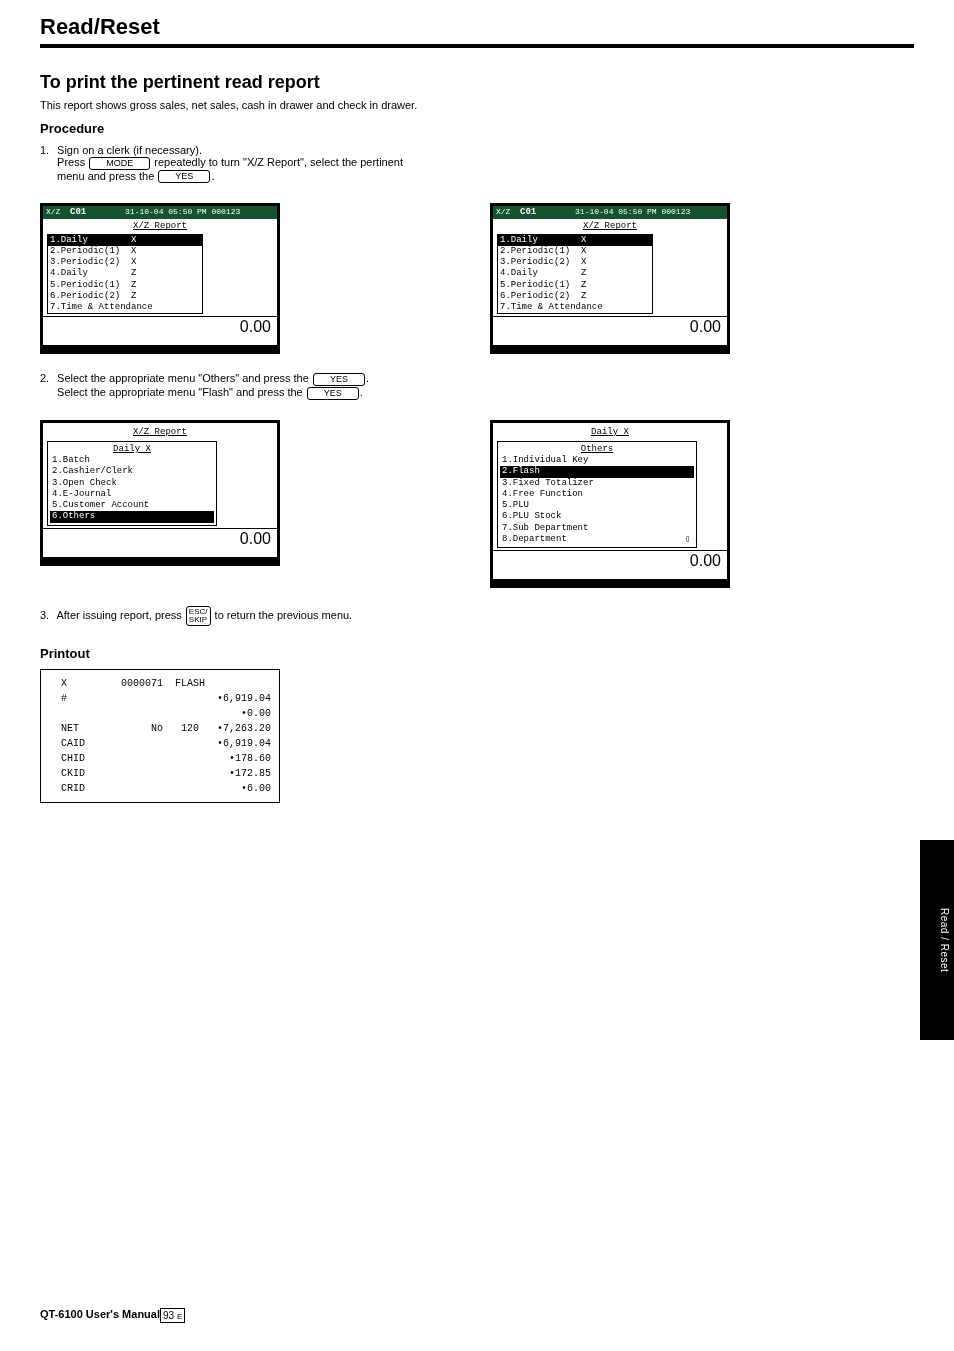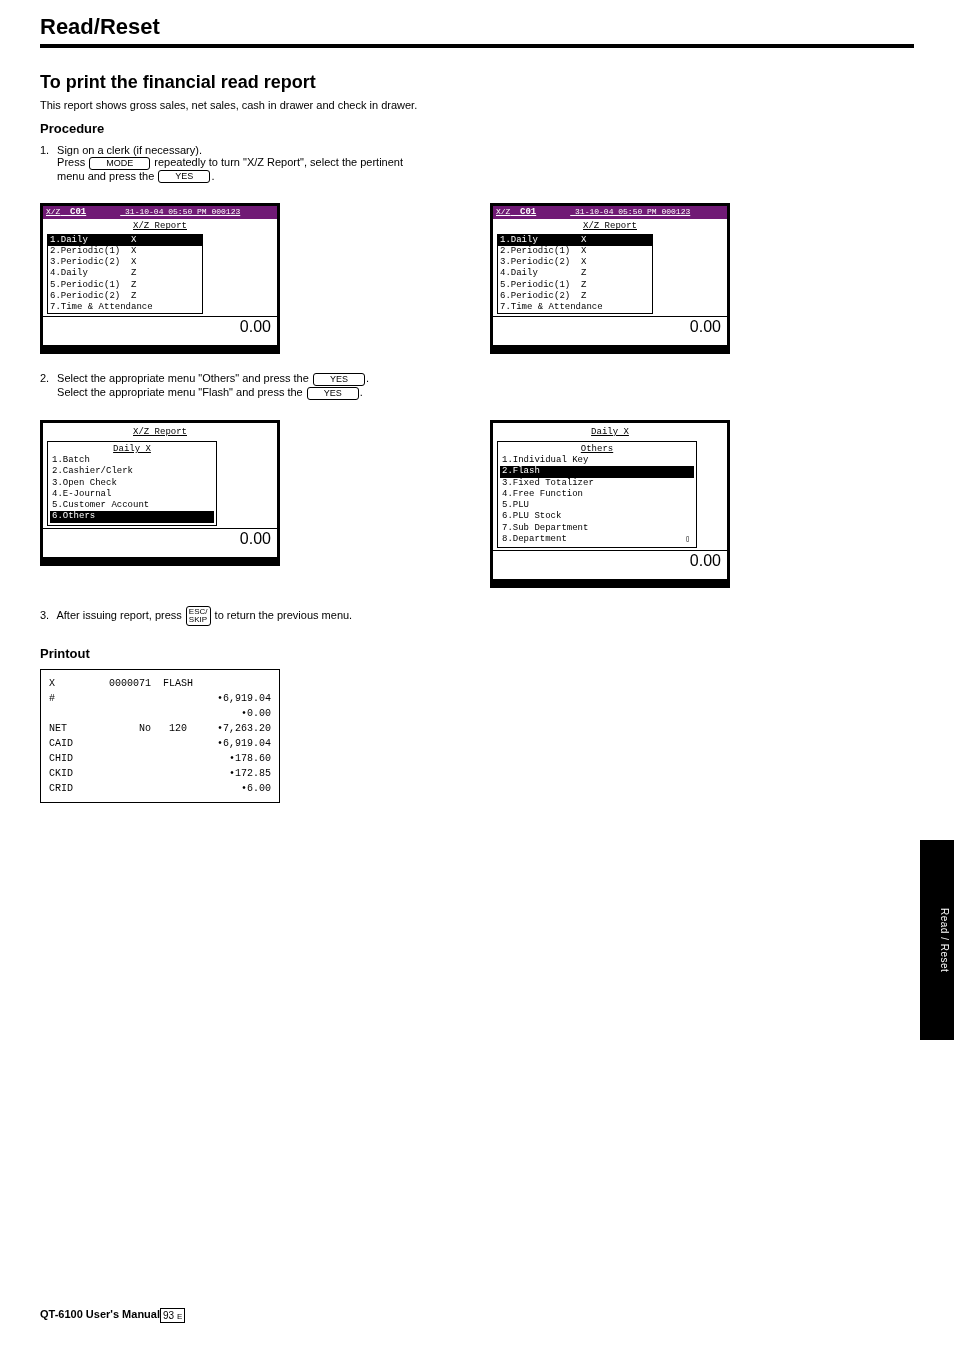--- a/index.html
+++ b/index.html
@@ -45,21 +45,21 @@
   .col { flex: 0 0 auto; }
 
   .lcd {
     width: 240px;
     border: 3px solid #000;
     background: #fff;
     font-family: "Courier New", monospace;
     font-size: 9px;
     line-height: 1.25;
   }
-  .lcd-head { background: #701a75; color: #fff; padding: 1px 3px; font-size: 8px; text-decoration: underline; }
+  .lcd-head { background: #14532d; color: #fff; padding: 1px 3px; font-size: 8px; }
   .lcd-head .c01 { font-weight: bold; font-size: 9px; margin-right: 34px; }
   .lcd-body { padding: 2px 4px; min-height: 86px; }
   .menu-title { text-align: center; text-decoration: underline; font-size: 9px; }
   .menu-box {
     border: 1px solid #000;
     width: 156px;
     margin: 1px 0 0 0;
     padding: 0;
   }
   .menu-item { padding: 0 2px; white-space: pre; }
@@ -78,21 +78,21 @@
 
   .receipt {
     width: 240px;
     border: 1px solid #000;
     font-family: "Courier New", monospace;
     font-size: 10px;
     padding: 6px 8px;
     margin-top: 4px;
     line-height: 1.5;
   }
-  .receipt .r-row { display: flex; justify-content: space-between; }
+  .receipt .r-row { display: flex; justify-content: space-between; margin-left: 12px; }
   .receipt .r-row .left { white-space: pre; }
   .receipt .r-row .right { white-space: pre; text-align: right; }
 
   .side-tab {
     position: absolute;
     right: 0;
     top: 840px;
     width: 34px;
     height: 200px;
     background: #000;
@@ -117,21 +117,21 @@
 </style>
 </head>
 <body>
 
 <div class="header-area">
   <div class="page-title">Read/Reset</div>
 </div>
 <div class="rule-thick"></div>
 
 <div class="content">
-  <div class="section-title">To print the financial read report</div>
+  <div class="section-title">To print the pertinent read report</div>
   <div class="section-desc">This report shows gross sales, net sales, cash in drawer and check in drawer.</div>
 
   <div class="proc-title">Procedure</div>
 
   <div class="step">
     <span class="step-num">1.</span>
     <span>Sign on a clerk (if necessary).</span><br>
     <span style="display:inline-block;width:14px;"></span>
     <span>Press</span>
     <span class="keycap">MODE</span>

